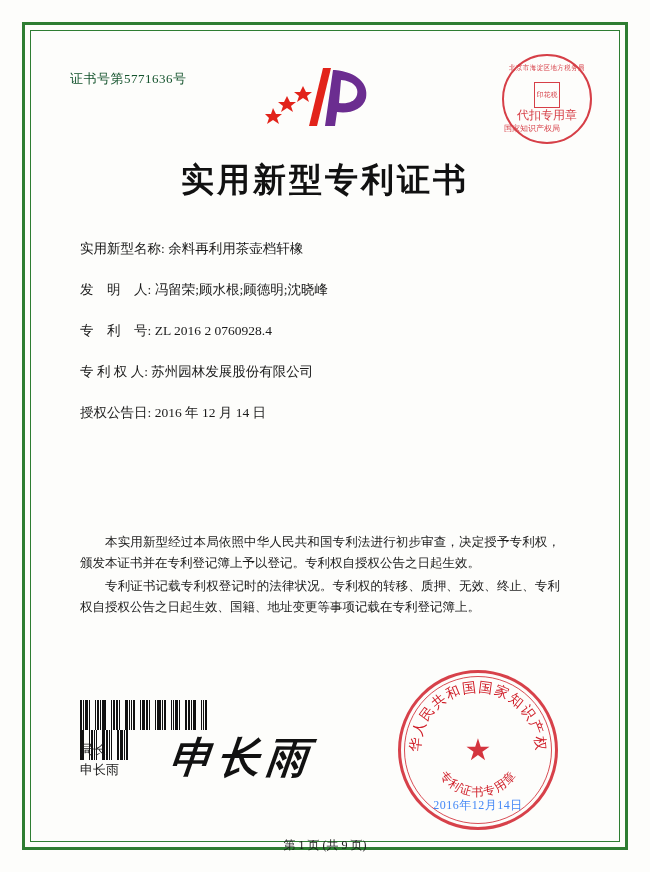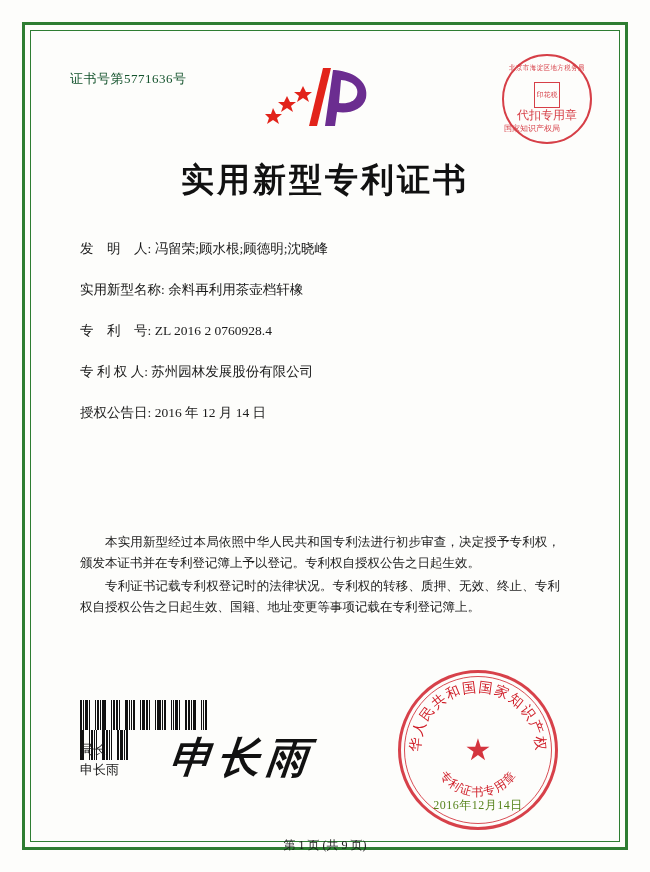--- a/index.html
+++ b/index.html
@@ -238,21 +238,21 @@
     position: absolute;
     inset: 0;
   }
   .seal .seal-date {
     position: absolute;
     left: 0;
     right: 0;
     bottom: 16px;
     text-align: center;
     font-size: 12px;
-    color: #4d7c0f;
+    color: #3b82f6;
     opacity: 0.95;
     letter-spacing: 0.5px;
   }
 
   .page-number {
     position: absolute;
     left: 0;
     right: 0;
     bottom: 18px;
     text-align: center;
@@ -289,26 +289,26 @@
       <div class="ts-arc">北京市海淀区地方税务局</div>
       <div class="ts-box">印花税</div>
       <div class="ts-l2">代扣专用章</div>
       <div class="ts-l3">国家知识产权局</div>
     </div>
 
     <div class="title">实用新型专利证书</div>
 
     <div class="fields">
       <div class="field">
+        <span class="flabel">实用新型名称:</span>
+        <span class="fvalue">余料再利用茶壶档轩橡</span>
+      </div>
+      <div class="field">
         <span class="flabel">发　明　人:</span>
         <span class="fvalue">冯留荣;顾水根;顾德明;沈晓峰</span>
-      </div>
-      <div class="field">
-        <span class="flabel">实用新型名称:</span>
-        <span class="fvalue">余料再利用茶壶档轩橡</span>
       </div>
       <div class="field">
         <span class="flabel">专　利　号:</span>
         <span class="fvalue">ZL 2016 2 0760928.4</span>
       </div>
       <div class="field">
         <span class="flabel">专 利 权 人:</span>
         <span class="fvalue">苏州园林发展股份有限公司</span>
       </div>
       <div class="field">

